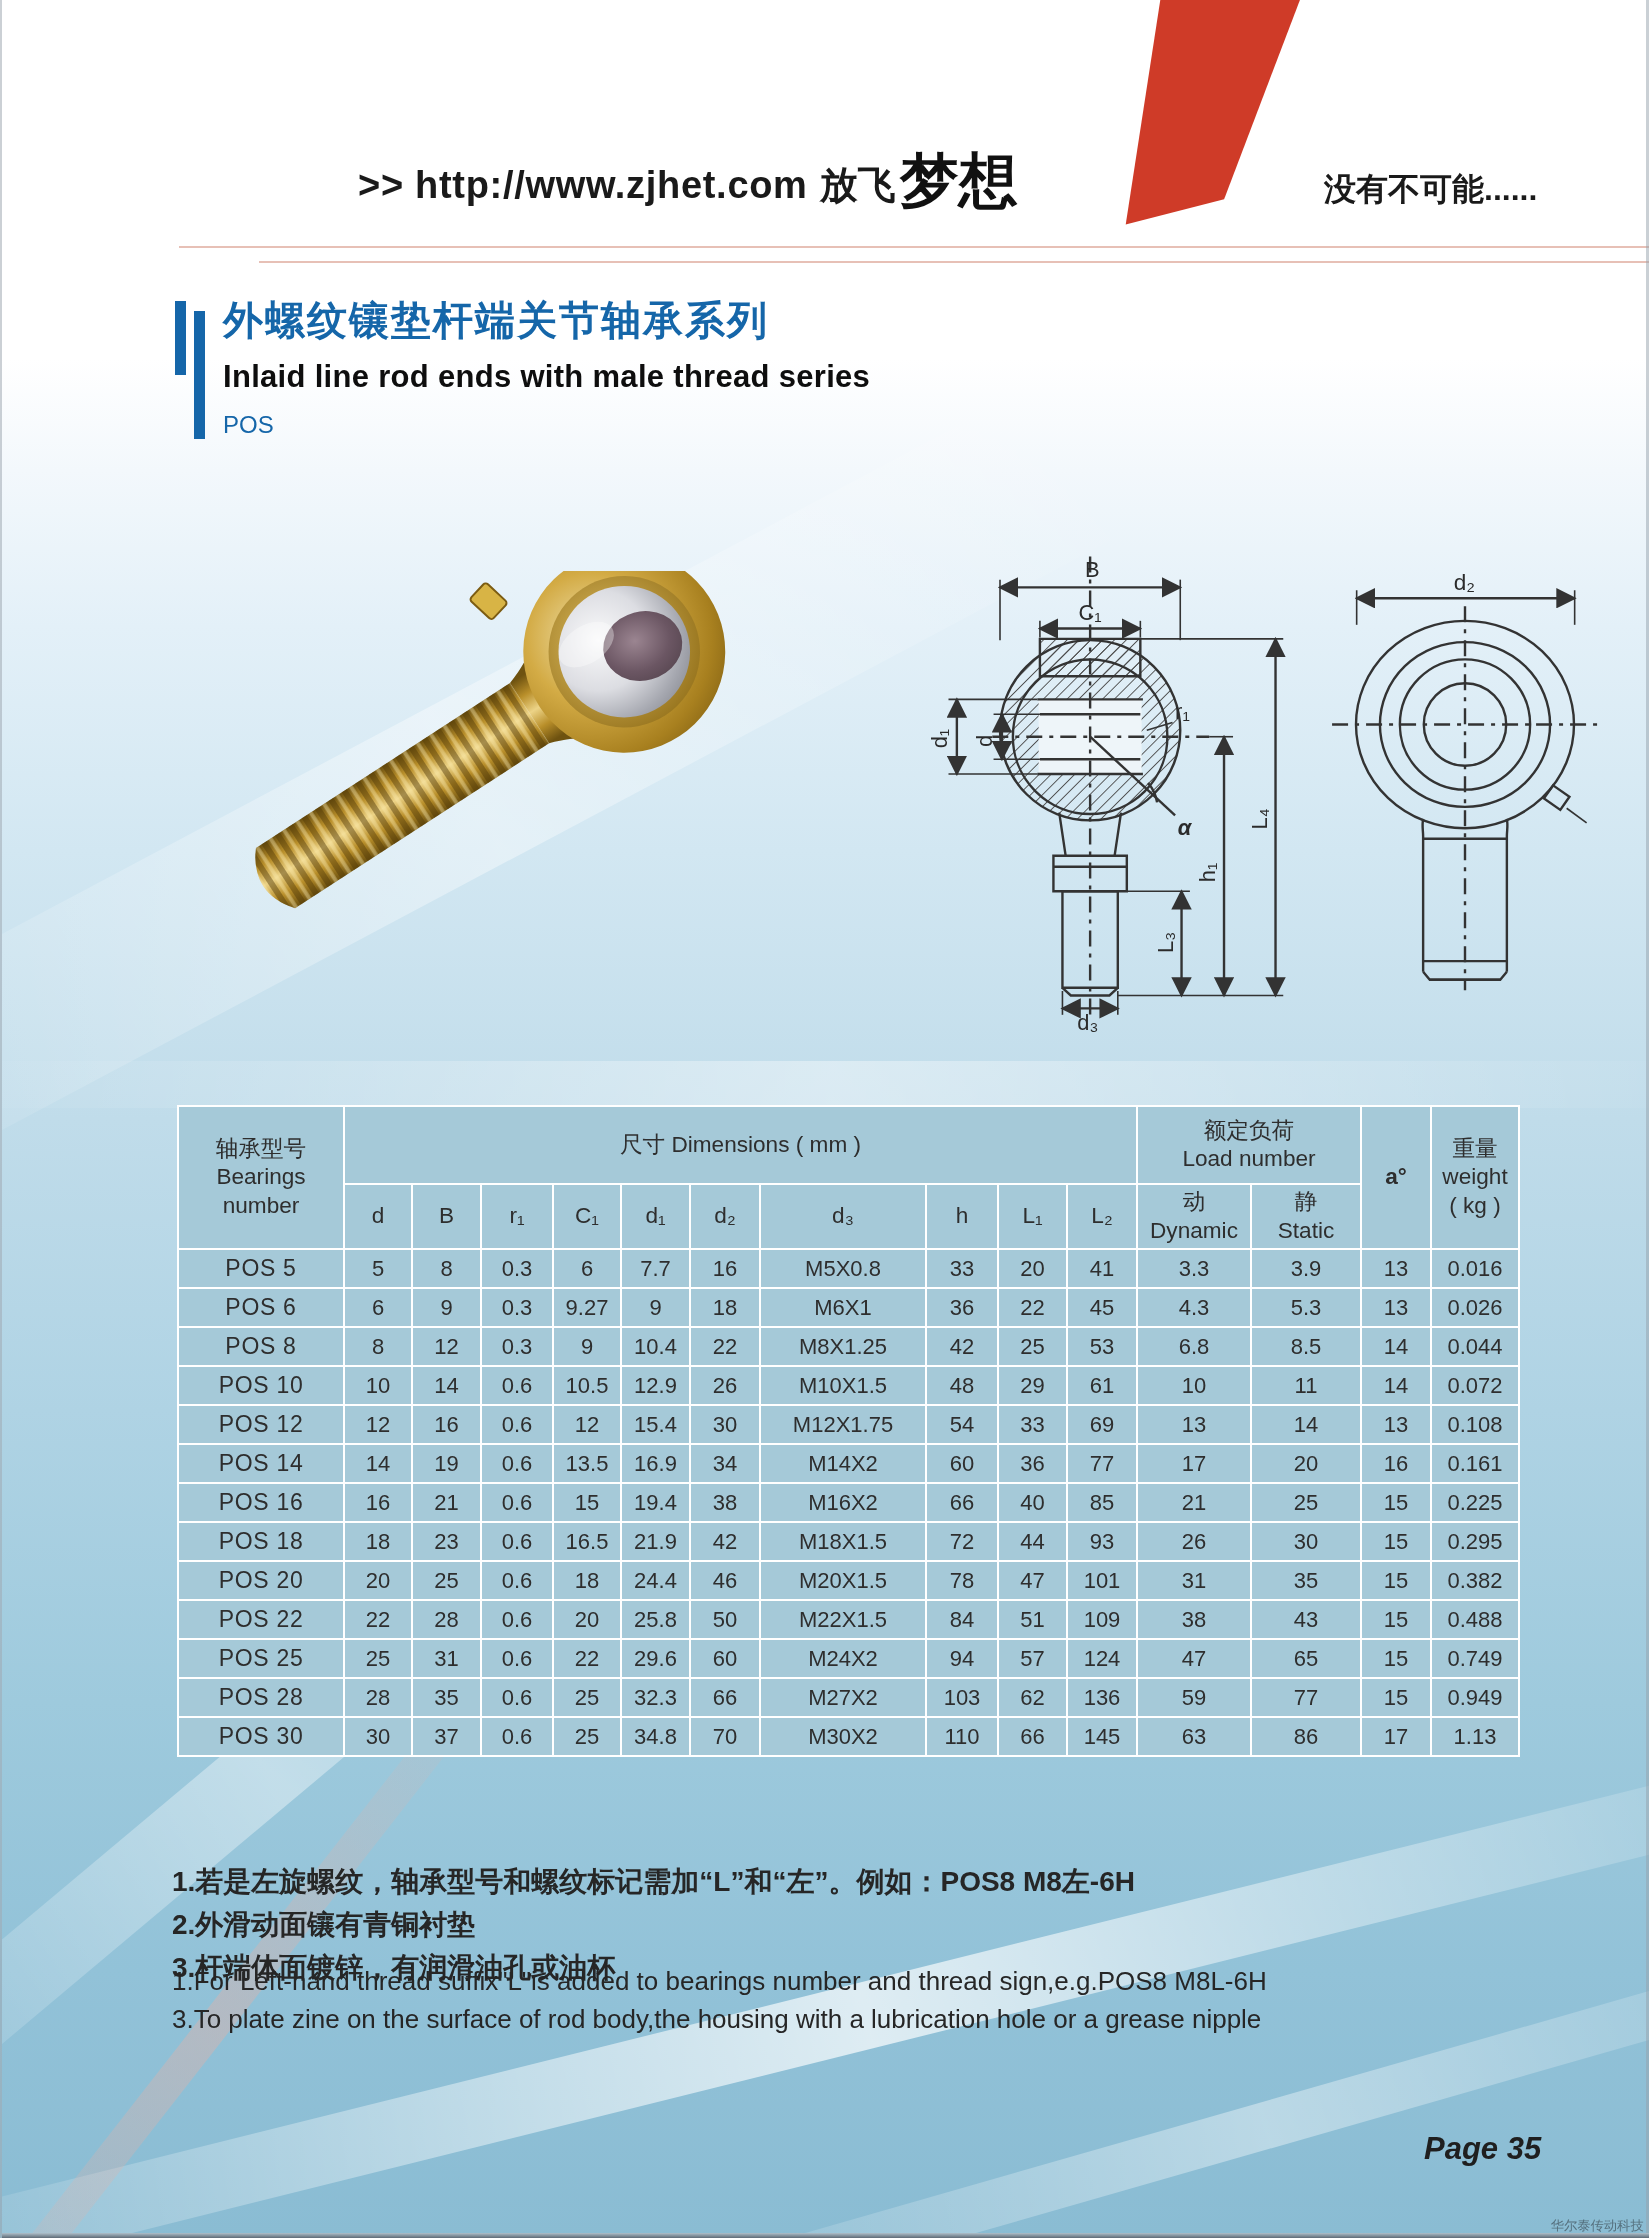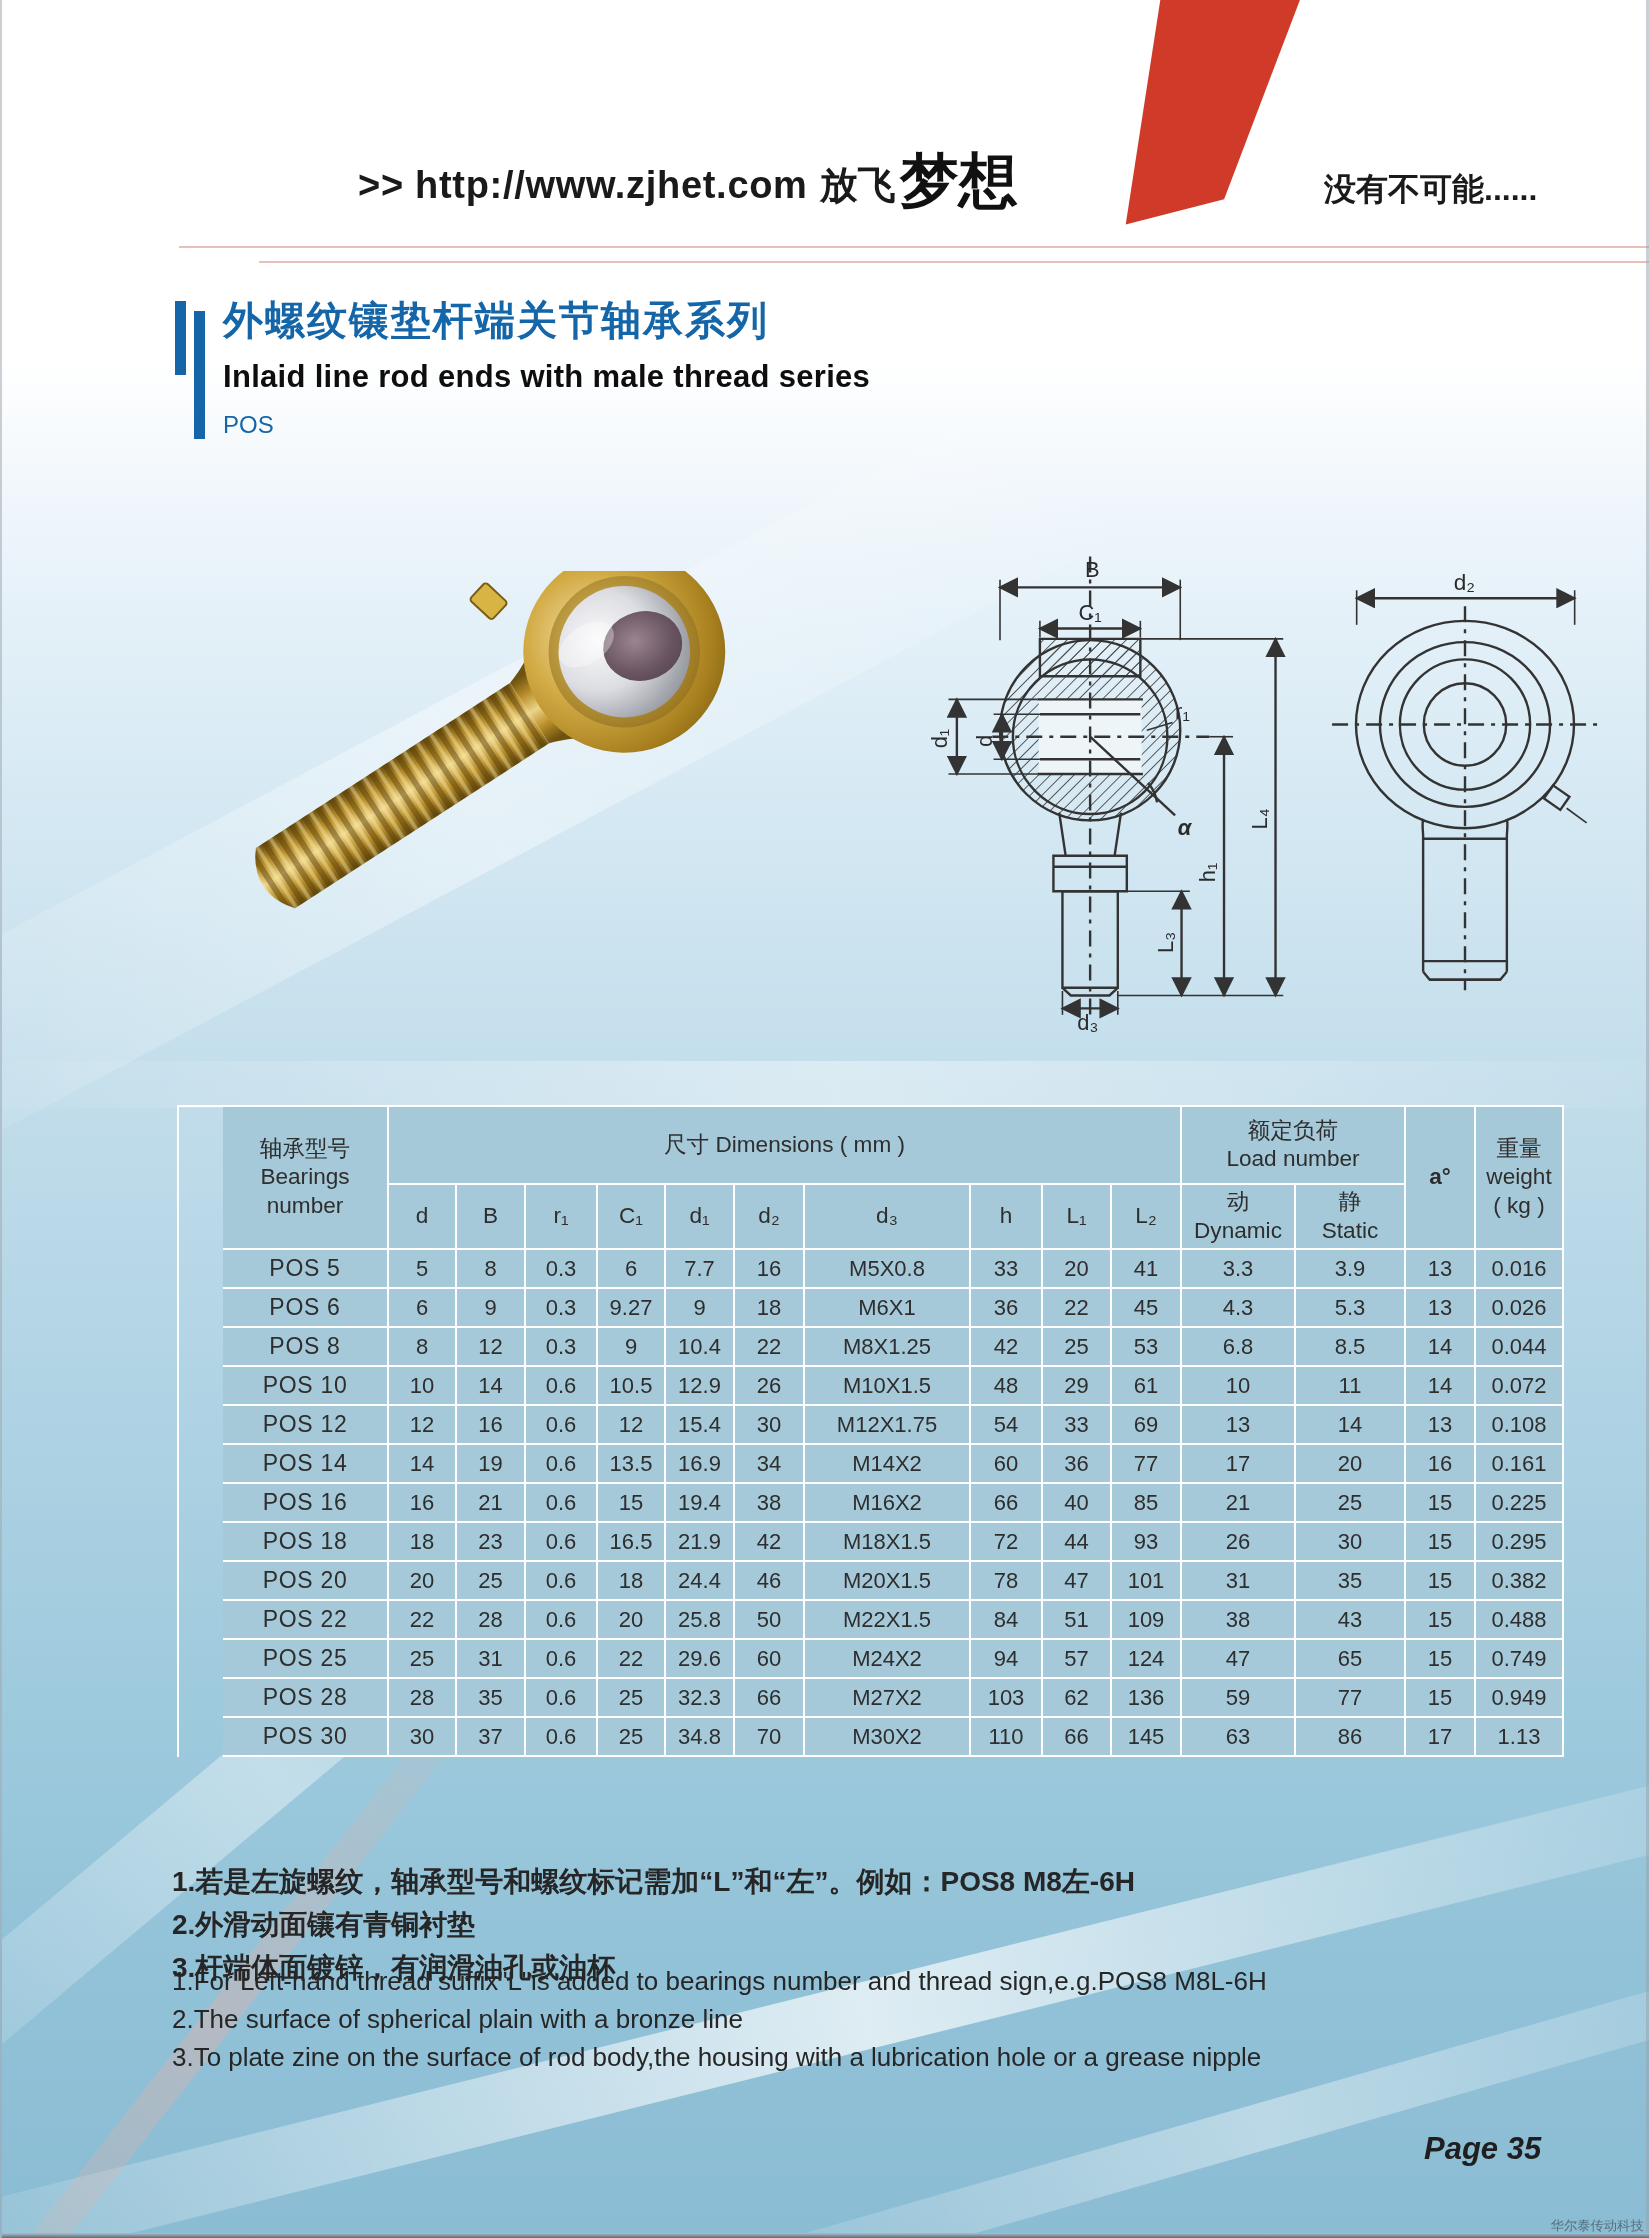--- a/index.html
+++ b/index.html
@@ -26,21 +26,21 @@
   .title-bar{position:absolute;width:11.3px;background:#1566a9;}
   .t-cn{position:absolute;left:221px;top:293px;font-size:40px;font-weight:700;color:#1566a9;letter-spacing:2px;}
   .t-en{position:absolute;left:221px;top:359px;font-size:31px;font-weight:800;color:#0e0e0e;letter-spacing:0.3px;}
   .t-pos{position:absolute;left:221px;top:411px;font-size:24px;font-weight:400;color:#1566a9;}
   .fig{position:absolute;}
   .draw line,.draw path,.draw circle,.draw ellipse,.draw rect,.draw polyline{vector-effect:non-scaling-stroke;}
   .dimtext{font-family:"Liberation Sans",sans-serif;font-size:31px;fill:#2b2b2b;}
   .dimtext.big{font-size:34px;}
   .tbl-wrap{position:absolute;left:175px;top:1105px;width:1341px;}
   table.spec{border-collapse:separate;border-spacing:0;table-layout:fixed;width:100%;
-    border-left:2.7px solid #fff;border-top:2.7px solid #fff;padding-left:44px;}
+    border-left:2.7px solid #fff;border-top:2.7px solid #fff;}
   table.spec th,table.spec td{
     background:#a5c9d8;border-right:2.7px solid #fff;border-bottom:2.7px solid #fff;
     text-align:center;vertical-align:middle;color:#2e2e2e;box-sizing:border-box;
     padding:0 1.3px;font-weight:500;}
   table.spec thead th{font-size:22.6px;line-height:1.25;}
   table.spec .tier1{height:78px;}
   table.spec .tier2{height:65px;}
   table.spec tbody td{height:39px;font-size:22px;}
   table.spec tbody td.model{font-size:23px;letter-spacing:0.7px;margin-top:35px;}
   .sub{font-size:20px;}
@@ -525,21 +525,20 @@
     </table>
   </div>
 
   <div class="notes notes-cn">
       <div>1.若是左旋螺纹，轴承型号和螺纹标记需加“L”和“左”。例如：POS8  M8左-6H</div>
       <div>2.外滑动面镶有青铜衬垫</div>
       <div>3.杆端体面镀锌，有润滑油孔或油杯</div>
     </div>
   <div class="notes notes-en">
       <div>1.For Left-hand thread suffix"L"is added to bearings number and thread sign,e.g.POS8  M8L-6H</div>
-      <div>2.The surface of spherical plain with a bronze line</div>
       <div>3.To plate zine on the surface of rod body,the housing with a lubrication hole or a grease nipple</div>
     </div>
 
   <div class="page-label">Page 35</div>
   <div class="watermark">华尔泰传动科技</div>
   <div class="right-edge"></div>
   <div class="bottom-edge"></div>
 </div>
 
 

